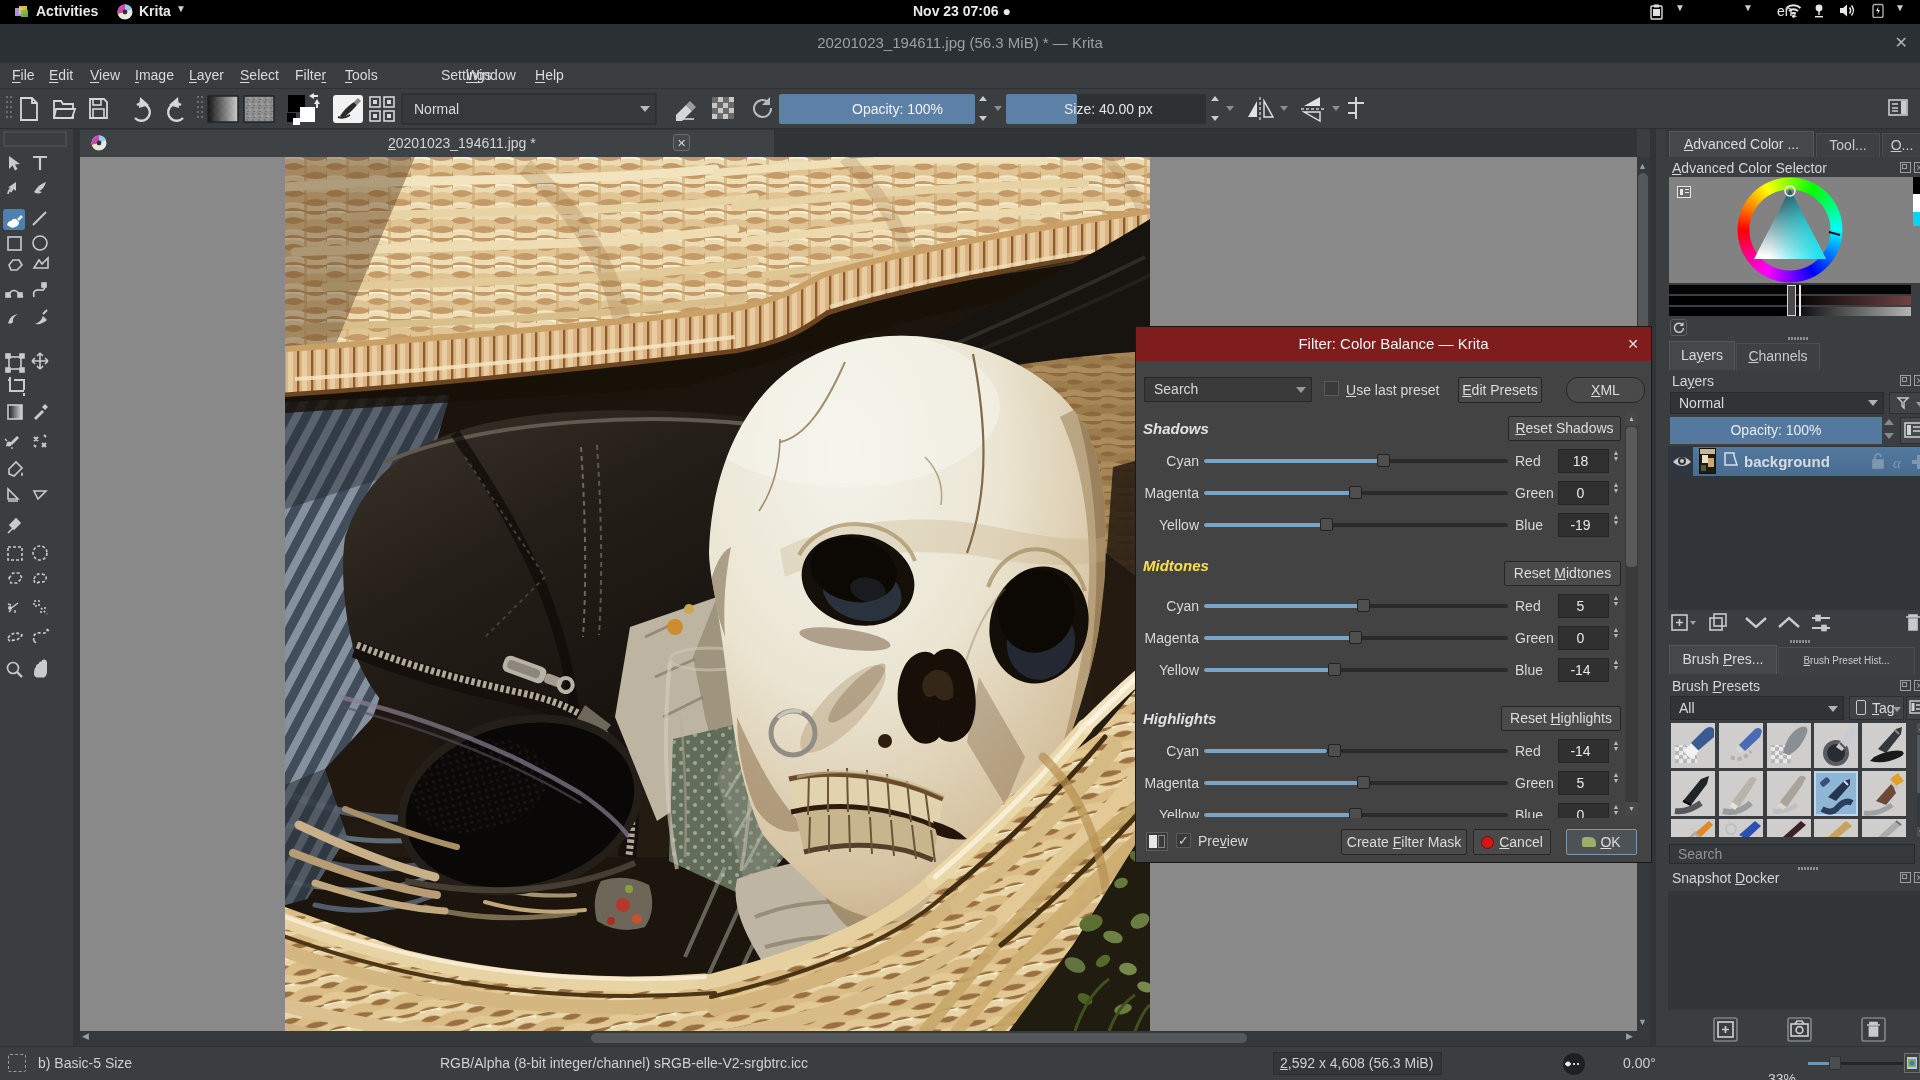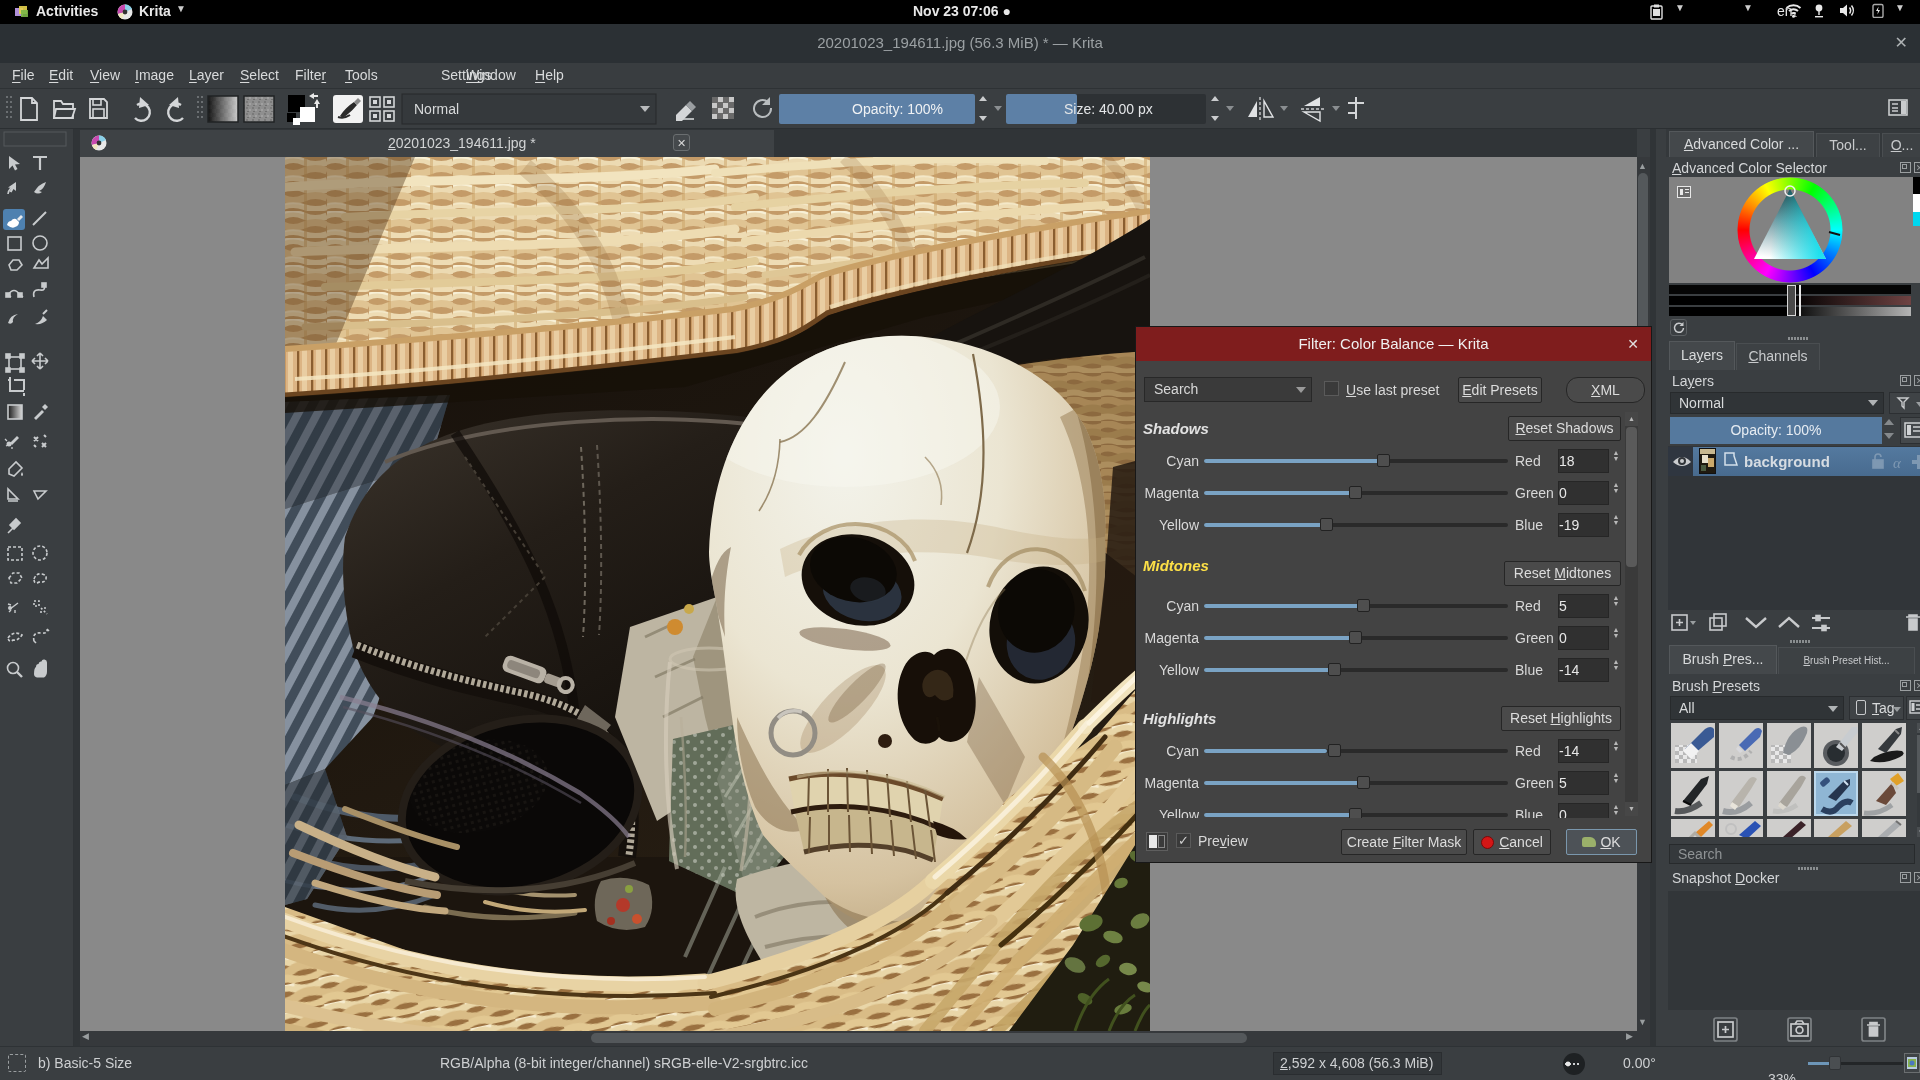--- a/index.html
+++ b/index.html
@@ -39,21 +39,21 @@
 #rpanel { position:absolute; left:1666px; top:129px; width:264px; height:917px; background:#3a3e41; }
 
 
 #statusbar { position:absolute; left:0; top:1046px; width:1920px; height:34px; background:#3a3e41; color:#ced0d2; font-size:14px; border-top:1px solid #2e3235; }
 
 
 #dlg { position:absolute; left:1135px; top:326px; width:517px; height:537px; background:#434343; border:1px solid #181818; }
 #dlgtitle { position:absolute; left:0; top:0; width:515px; height:34px; background:#7f1d1d; color:#f0f0f0; font-size:15px; text-align:center; line-height:34px; }
 
 .btn { position:absolute; background:#4a4a4a; border:1px solid #262626; border-radius:2px; color:#dcdcdc; font-size:14px; text-align:center; }
-.spin { position:absolute; background:#303030; border:1px solid #262626; color:#e8e8e8; font-size:14px; text-align:left; }
+.spin { position:absolute; background:#303030; border:1px solid #262626; color:#e8e8e8; font-size:14px; text-align:center; }
 .dlbl { position:absolute; color:#d8d8d8; font-size:14px; }
 .track { position:absolute; height:4px; background:#2a2a2a; border-radius:2px; }
 .fill { position:absolute; height:4px; background:#7aa3c4; border-radius:2px; }
 .handle { position:absolute; width:13px; height:13px; background:#4e4e4e; border:1px solid #222; border-radius:2px; }
 .arrows { position:absolute; width:12px; color:#b8b8b8; font-size:7px; line-height:6px; text-align:center; }
 </style>
 </head>
 <body>
 <div id="screen">
 

